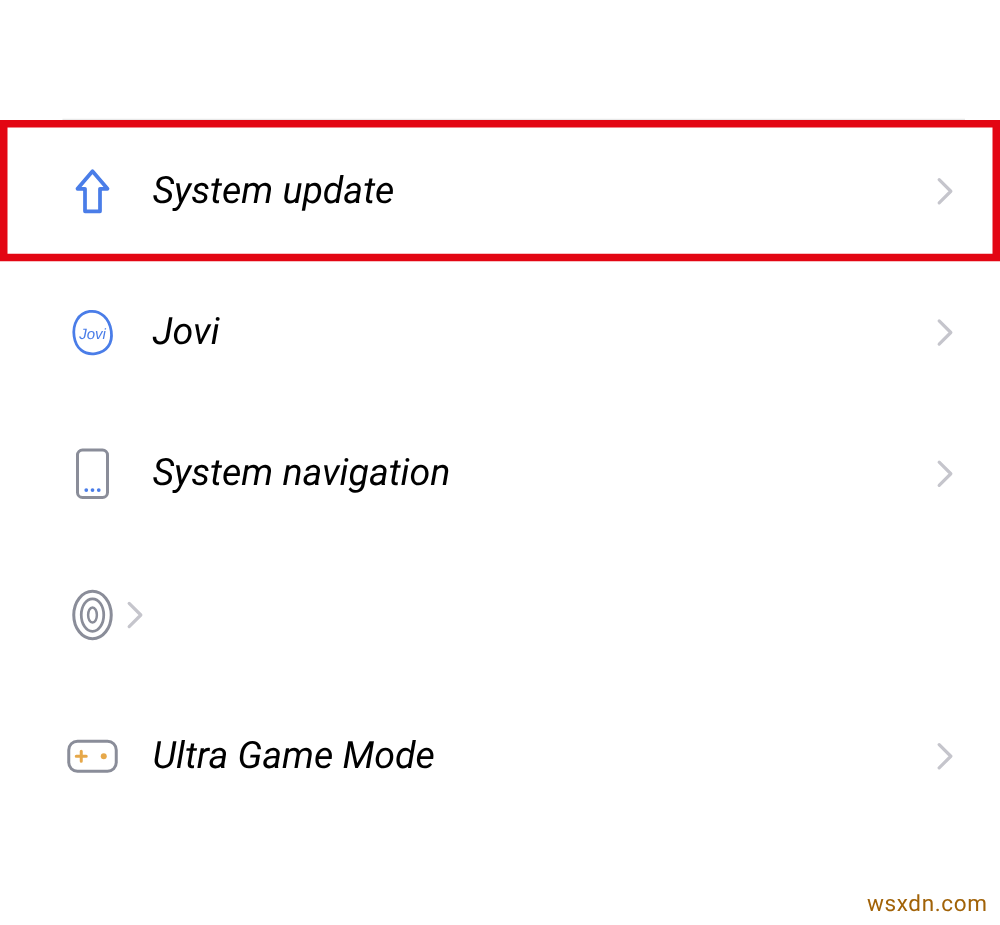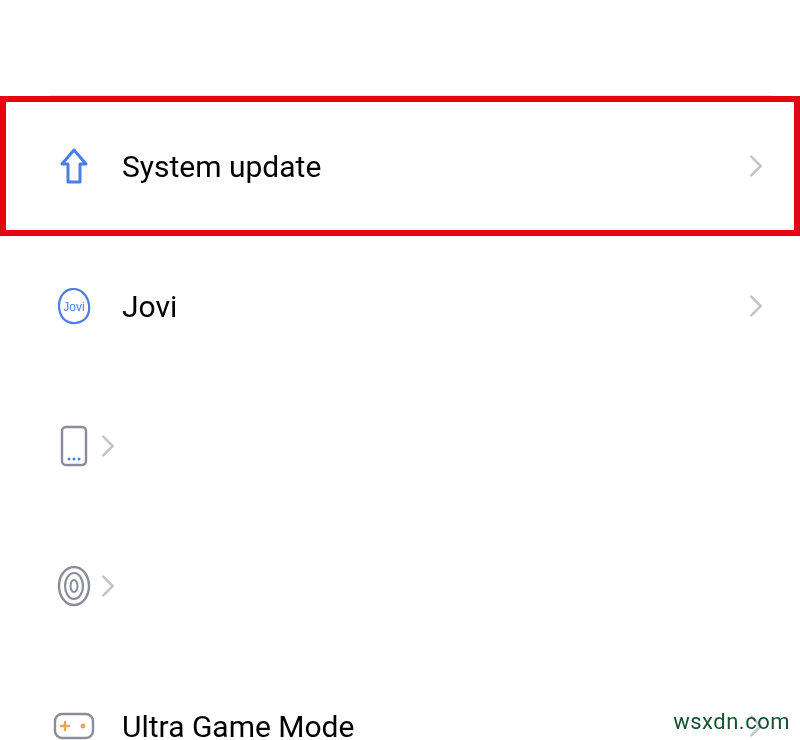--- a/index.html
+++ b/index.html
@@ -24,25 +24,26 @@
       margin-left: 50px;
       margin-right: 28px;
     }
     .settings-list {
       display: flex;
       flex-direction: column;
     }
     .settings-item {
       display: flex;
       align-items: center;
-      height: 140px;
+      height: 113px;
       padding-left: 50px;
       padding-right: 34px;
       position: relative;
       cursor: pointer;
+      font-style: italic;
     }
     .settings-item.highlighted {
       border: 6px solid #e30613;
       padding-left: 44px;
       padding-right: 28px;
     }
     .icon-wrap {
       width: 48px;
       height: 48px;
       display: flex;
@@ -66,22 +67,22 @@
       flex-shrink: 0;
     }
     .chevron svg {
       width: 14px;
       height: 24px;
     }
     .watermark {
       position: absolute;
       bottom: 6px;
       right: 10px;
-      font-size: 22px;
-      color: #14532d;
+      font-size: 18px;
+      color: #a16207;
       letter-spacing: 0.5px;
     }
   </style>
 </head>
 <body>
 
 <div class="container">
   <div class="section-divider"></div>
 
   <div class="settings-list">
@@ -117,20 +118,21 @@
 
     <div class="settings-item">
       <span class="icon-wrap">
         <svg width="30" height="42" viewBox="0 0 30 42" fill="none">
           <rect x="3" y="2" width="24" height="38" rx="4" stroke="#8a8d99" stroke-width="2.4" fill="none"></rect>
           <circle cx="10" cy="34" r="1.5" fill="#4a7de8"></circle>
           <circle cx="15" cy="34" r="1.5" fill="#4a7de8"></circle>
           <circle cx="20" cy="34" r="1.5" fill="#4a7de8"></circle>
         </svg>
       </span>
+      <span class="item-label">System navigation</span>
       <span class="chevron">
         <svg viewBox="0 0 12 20" fill="none">
             <path d="M2 2 L10 10 L2 18" stroke="#c5c5cc" stroke-width="2.2" stroke-linecap="round" stroke-linejoin="round"></path>
           </svg>
       </span>
     </div>
 
     <div class="settings-item">
       <span class="icon-wrap">
         <svg width="40" height="44" viewBox="0 0 40 44" fill="none">

